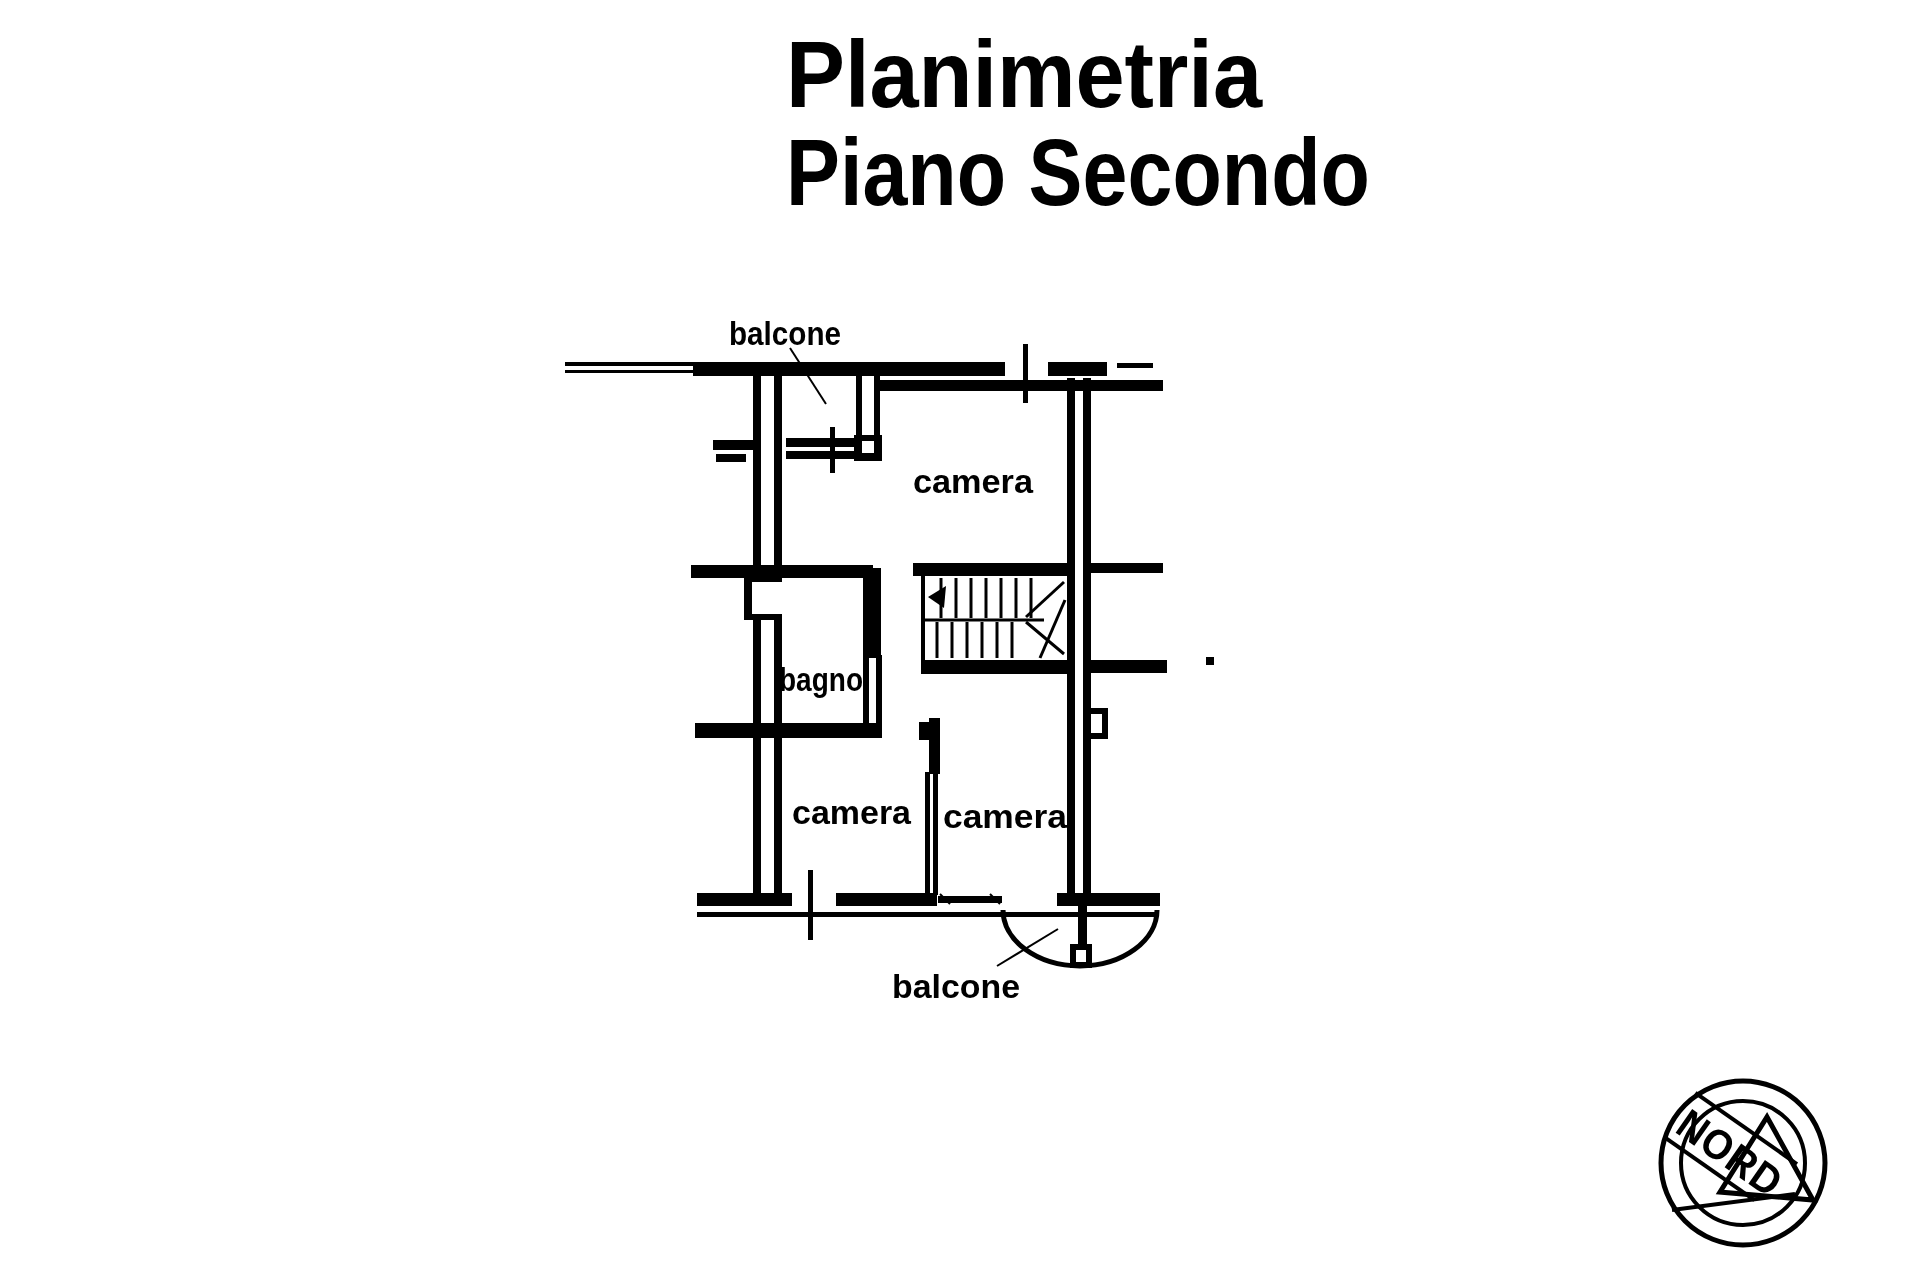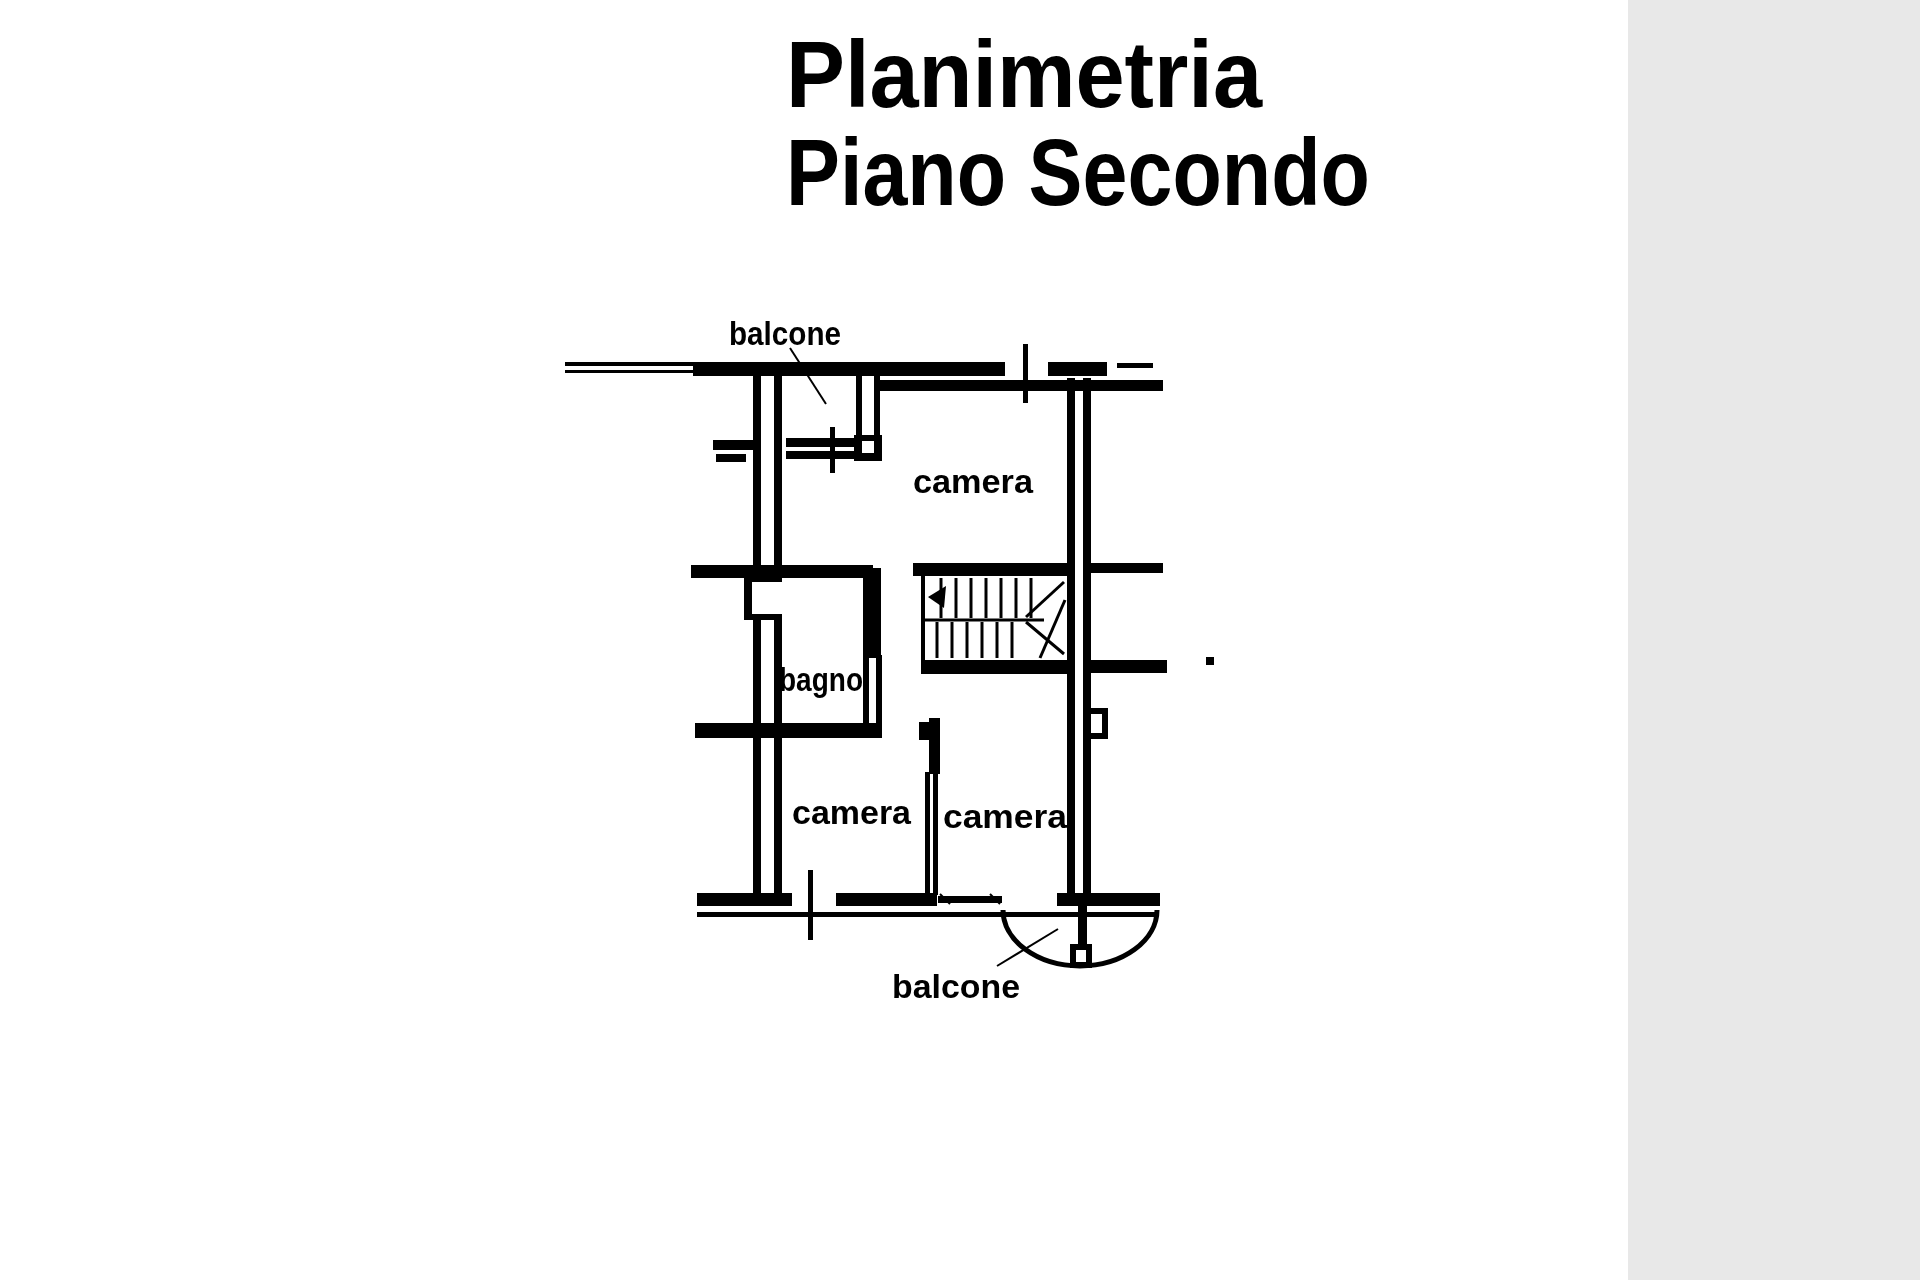--- a/index.html
+++ b/index.html
@@ -1,17 +1,17 @@
 <!DOCTYPE html>
 <html><head>
 <meta charset="utf-8">
 <style>
   html,body{margin:0;padding:0;background:#e8e8e8;}
   .page{
-    position:relative;width:1628px;height:1280px;background:#ffffff;
+    position:relative;width:1920px;height:1280px;background:#ffffff;
     overflow:hidden;font-family:"Liberation Sans",sans-serif;
   }
   svg{position:absolute;left:0;top:0;}
   text{font-family:"Liberation Sans",sans-serif;fill:#000;}
   .title-text{font-weight:bold;font-size:95px;}
   .room-label{font-weight:bold;font-size:34px;}
   .compass-text{font-weight:bold;font-size:42px;letter-spacing:1px;}
 </style>
 </head>
 <body>

